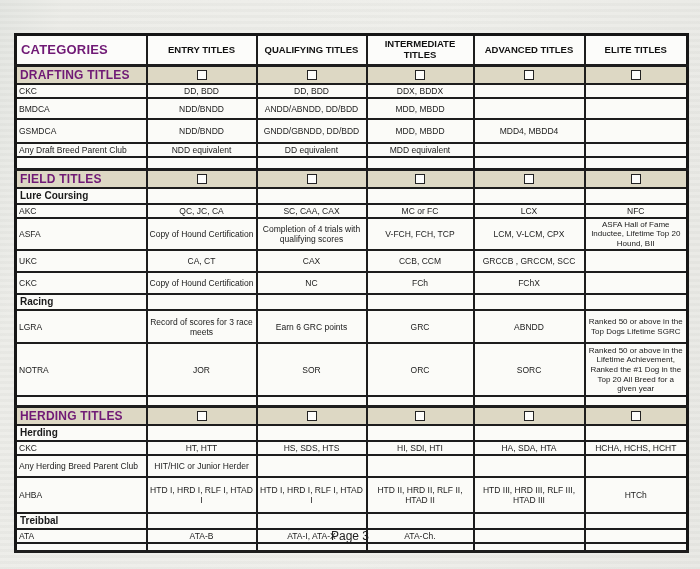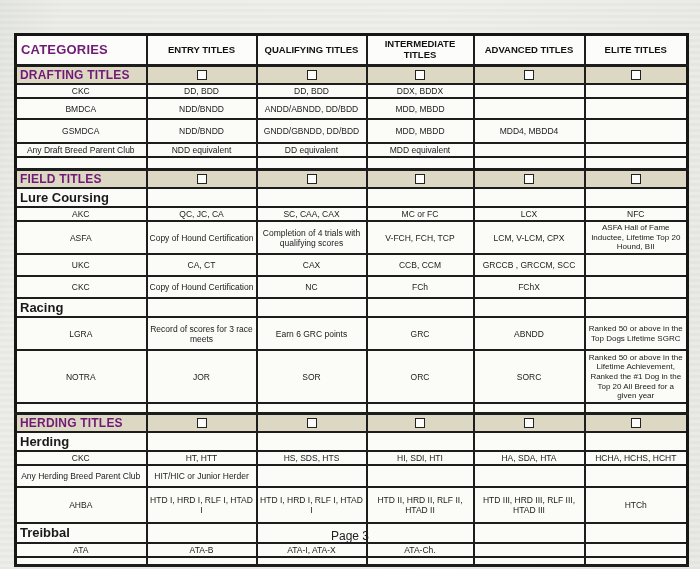--- a/index.html
+++ b/index.html
@@ -17,25 +17,25 @@
   table.titles-table{
     position:absolute;left:14px;top:33px;width:672px;
     border-collapse:collapse;table-layout:fixed;
     background:#fbfbf8;
     border:3px solid #161616;
   }
   td,th{border:2px solid #1d1d1d;padding:1px 2px;vertical-align:middle;overflow:hidden;}
   thead th{height:26px;font-size:9.5px;font-weight:bold;color:#111;text-align:center;line-height:1.15;border-bottom-width:3px;background:#fcfcfa;}
   th.categories{font-size:13px;text-align:left;padding-left:4px;letter-spacing:.2px;}
   td{font-size:8.5px;color:#1a1a1a;text-align:center;line-height:1.18;background:#fbfbf8;}
-  td.org-cell{text-align:center;padding-right:3px;}
+  td.org-cell{text-align:left;padding-right:3px;}
   tr.row-section td{background:#ddd8c4;border-top-width:3px;border-bottom-width:2px;}
   tr.row-section td.section-label{font-weight:bold;font-size:12px;text-align:left;padding-left:3px;letter-spacing:.2px;}
   tr.row-subsection td{border-bottom-width:1px;}
-  tr.row-subsection td.subsection-label{font-weight:bold;font-size:13px;text-align:left;padding-left:3px;}
+  tr.row-subsection td.subsection-label{font-weight:bold;font-size:10px;text-align:left;padding-left:3px;}
   tr.row-empty td{border-top-width:1px;border-bottom-width:3px;}
   td.elite-long{font-size:8px;line-height:1.2;}
   .checkbox{display:inline-block;width:8px;height:8px;border:1.5px solid #222;background:#fdfdfb;vertical-align:middle;}
   .footer{position:absolute;left:14px;top:529px;width:672px;text-align:center;font-size:12px;color:#222;}
   .accent-red{color:#701a75;}
 </style>
 </head>
 <body>
 
 <div class="paper">

